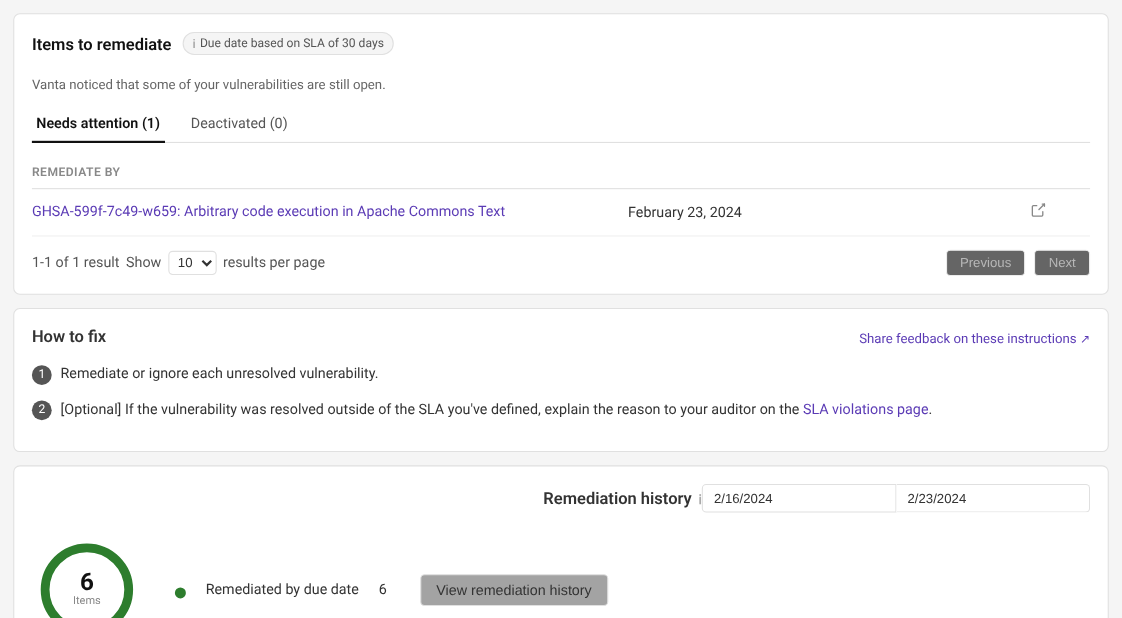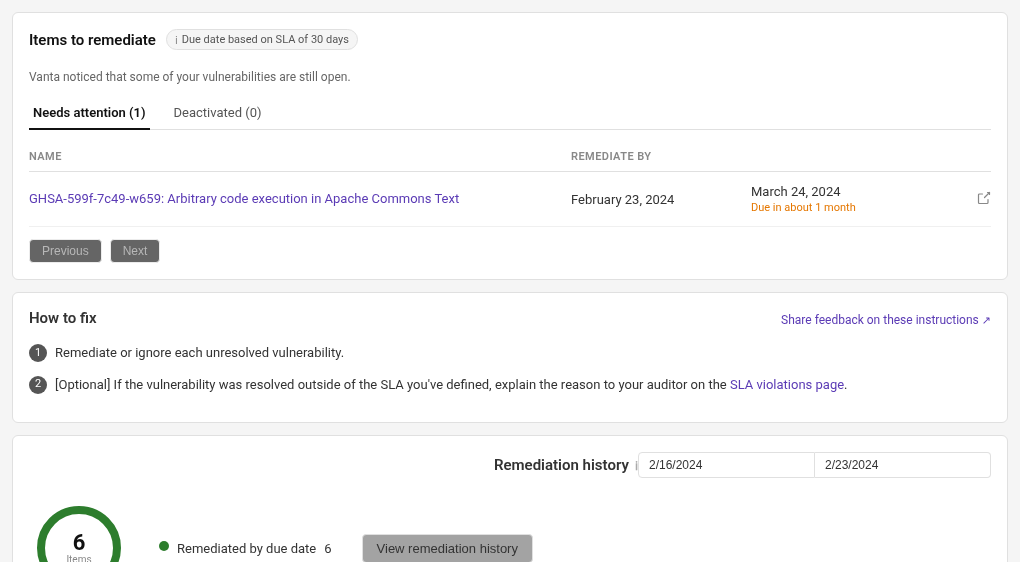--- a/index.html
+++ b/index.html
@@ -300,22 +300,22 @@
     }
 
     .legend {
       display: flex;
       flex-direction: column;
       gap: 8px;
     }
 
     .legend-item {
       display: flex;
-      align-items: flex-start;
-      gap: 8px;
+      align-items: flex-end;
+      gap: 18px;
       font-size: 13px;
       color: #333;
     }
 
     .legend-dot {
       width: 10px;
       height: 10px;
       border-radius: 50%;
       flex-shrink: 0;
     }
@@ -348,44 +348,49 @@
     </span>
   </div>
   <div class="card-subtitle">Vanta noticed that some of your vulnerabilities are still open.</div>
 
   <div class="tabs">
     <div class="tab active">Needs attention (1)</div>
     <div class="tab">Deactivated (0)</div>
   </div>
 
   <div class="table-header">
-    <div class="table-header-cell">NAME</div>
     <div class="table-header-cell">REMEDIATE BY</div>
     <div class="table-header-cell"></div>
   </div>
 
   <div class="table-row">
     <div>
       <a class="vuln-link" href="#">GHSA-599f-7c49-w659: Arbitrary code execution in Apache Commons Text</a>
     </div>
     <div class="date-detected">February 23, 2024</div>
-    <div>
-      <div class="remediate-date">March 24, 2024</div>
-      <div class="remediate-due">Due in about 1 month</div>
-    </div>
     <div class="external-link-icon">
       <svg width="14" height="14" viewBox="0 0 14 14" fill="none" xmlns="http://www.w3.org/2000/svg">
         <path d="M10.5 1.5H12.5V3.5" stroke="#888" stroke-width="1.2" stroke-linecap="round" stroke-linejoin="round"></path>
         <path d="M7.5 6.5L12.5 1.5" stroke="#888" stroke-width="1.2" stroke-linecap="round"></path>
         <path d="M11 8.5V11.5C11 12.05 10.55 12.5 10 12.5H2.5C1.95 12.5 1.5 12.05 1.5 11.5V4C1.5 3.45 1.95 3 2.5 3H5.5" stroke="#888" stroke-width="1.2" stroke-linecap="round" stroke-linejoin="round"></path>
       </svg>
     </div>
   </div>
 
   <div class="pagination-row">
+    <div class="pagination-left">
+      <span>1-1 of 1 result</span>
+      <span>Show</span>
+      <select class="per-page-select">
+        <option>10</option>
+        <option>25</option>
+        <option>50</option>
+      </select>
+      <span>results per page</span>
+    </div>
     <div class="pagination-right">
       <button class="page-btn" disabled="">Previous</button>
       <button class="page-btn" disabled="">Next</button>
     </div>
   </div>
 </div>
 
 <div class="card">
   <div class="how-to-fix-header">
     <span class="how-to-fix-title">How to fix</span>

